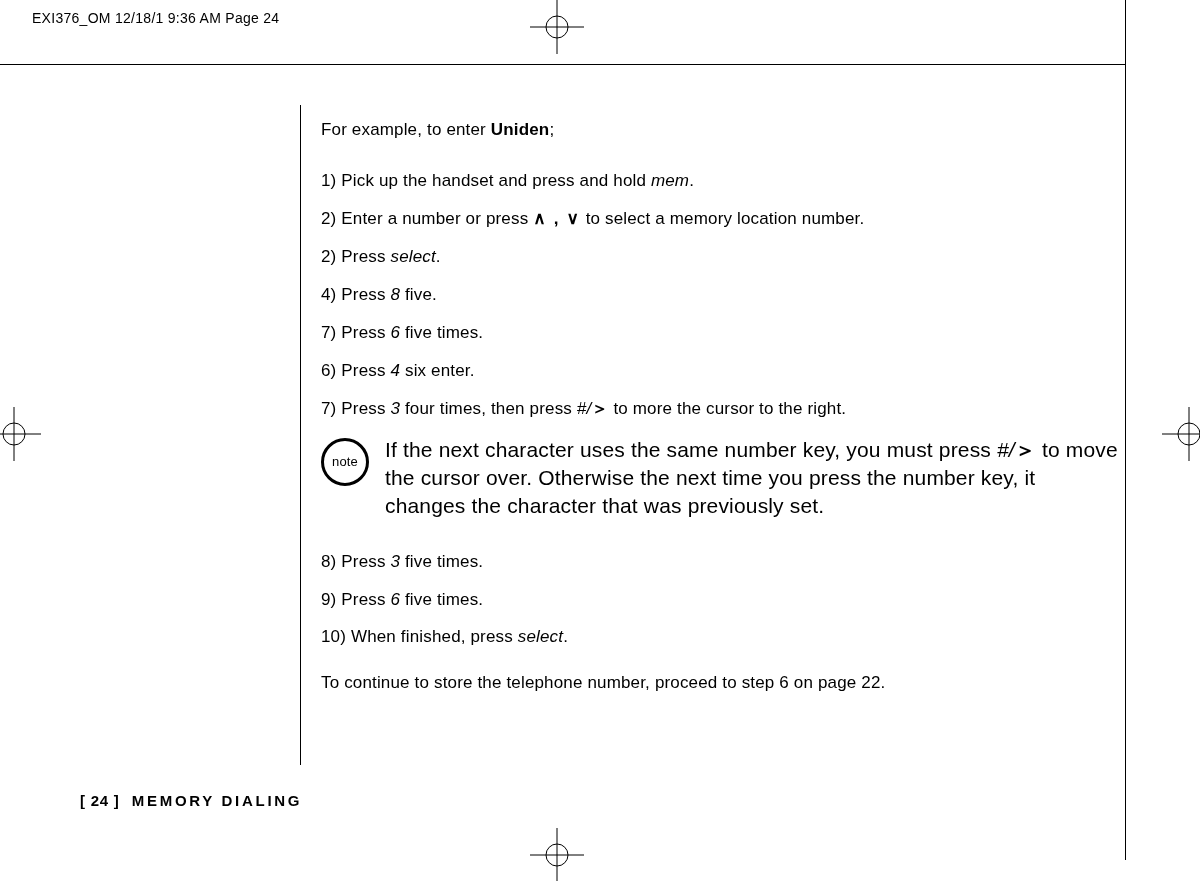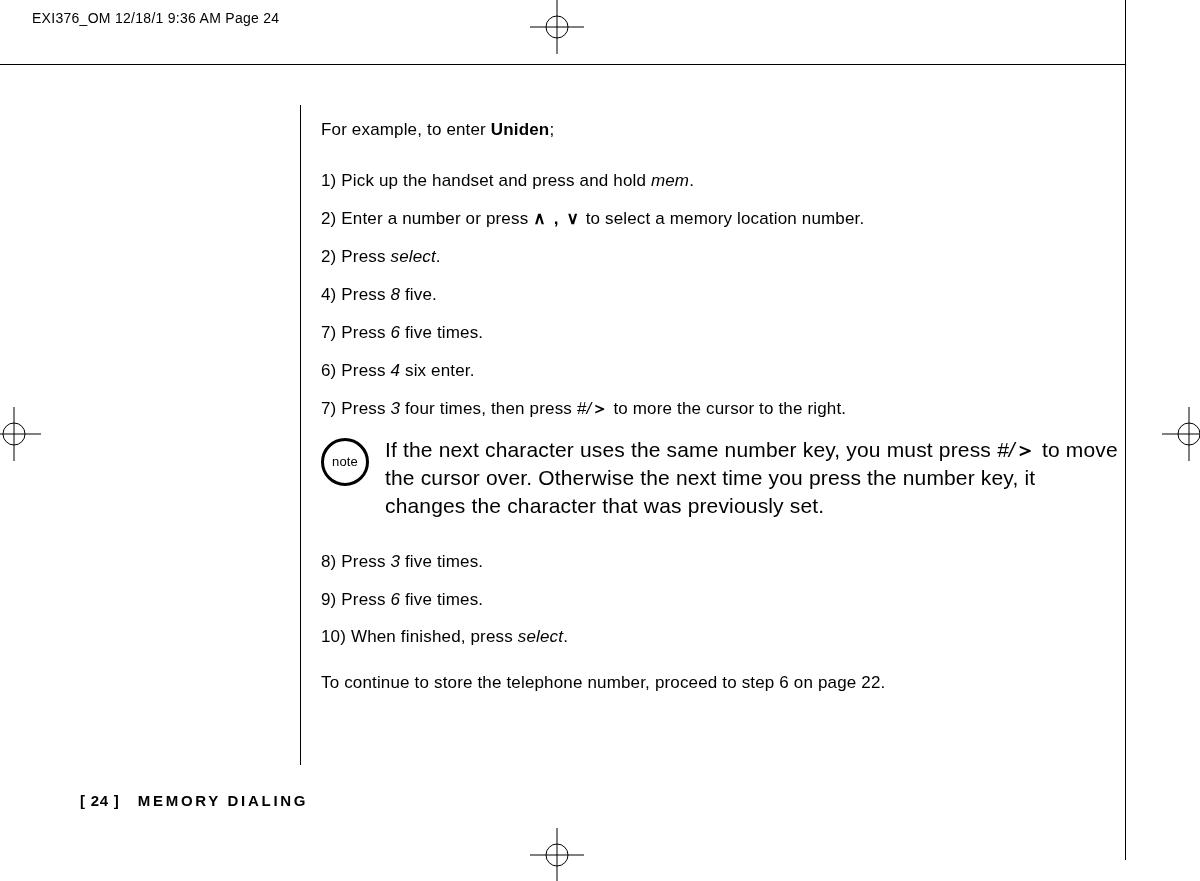--- a/index.html
+++ b/index.html
@@ -96,21 +96,21 @@
   }
 
   
   .footer {
     position: absolute;
     top: 792px;
     left: 80px;
     font-size: 15px;
   }
   .footer .pg { font-weight: bold; letter-spacing: 0.05em; }
-  .footer .sec { font-weight: bold; letter-spacing: 0.18em; margin-left: 14px; }
+  .footer .sec { font-weight: bold; letter-spacing: 0.18em; margin-left: 8px; }
 </style>
 </head>
 <body>
 
 <div class="page">
 
   <div class="header-slug">EXI376_OM  12/18/1 9:36 AM  Page 24</div>
 
   <div class="regmark reg-top">
     <svg viewBox="0 0 54 54">

